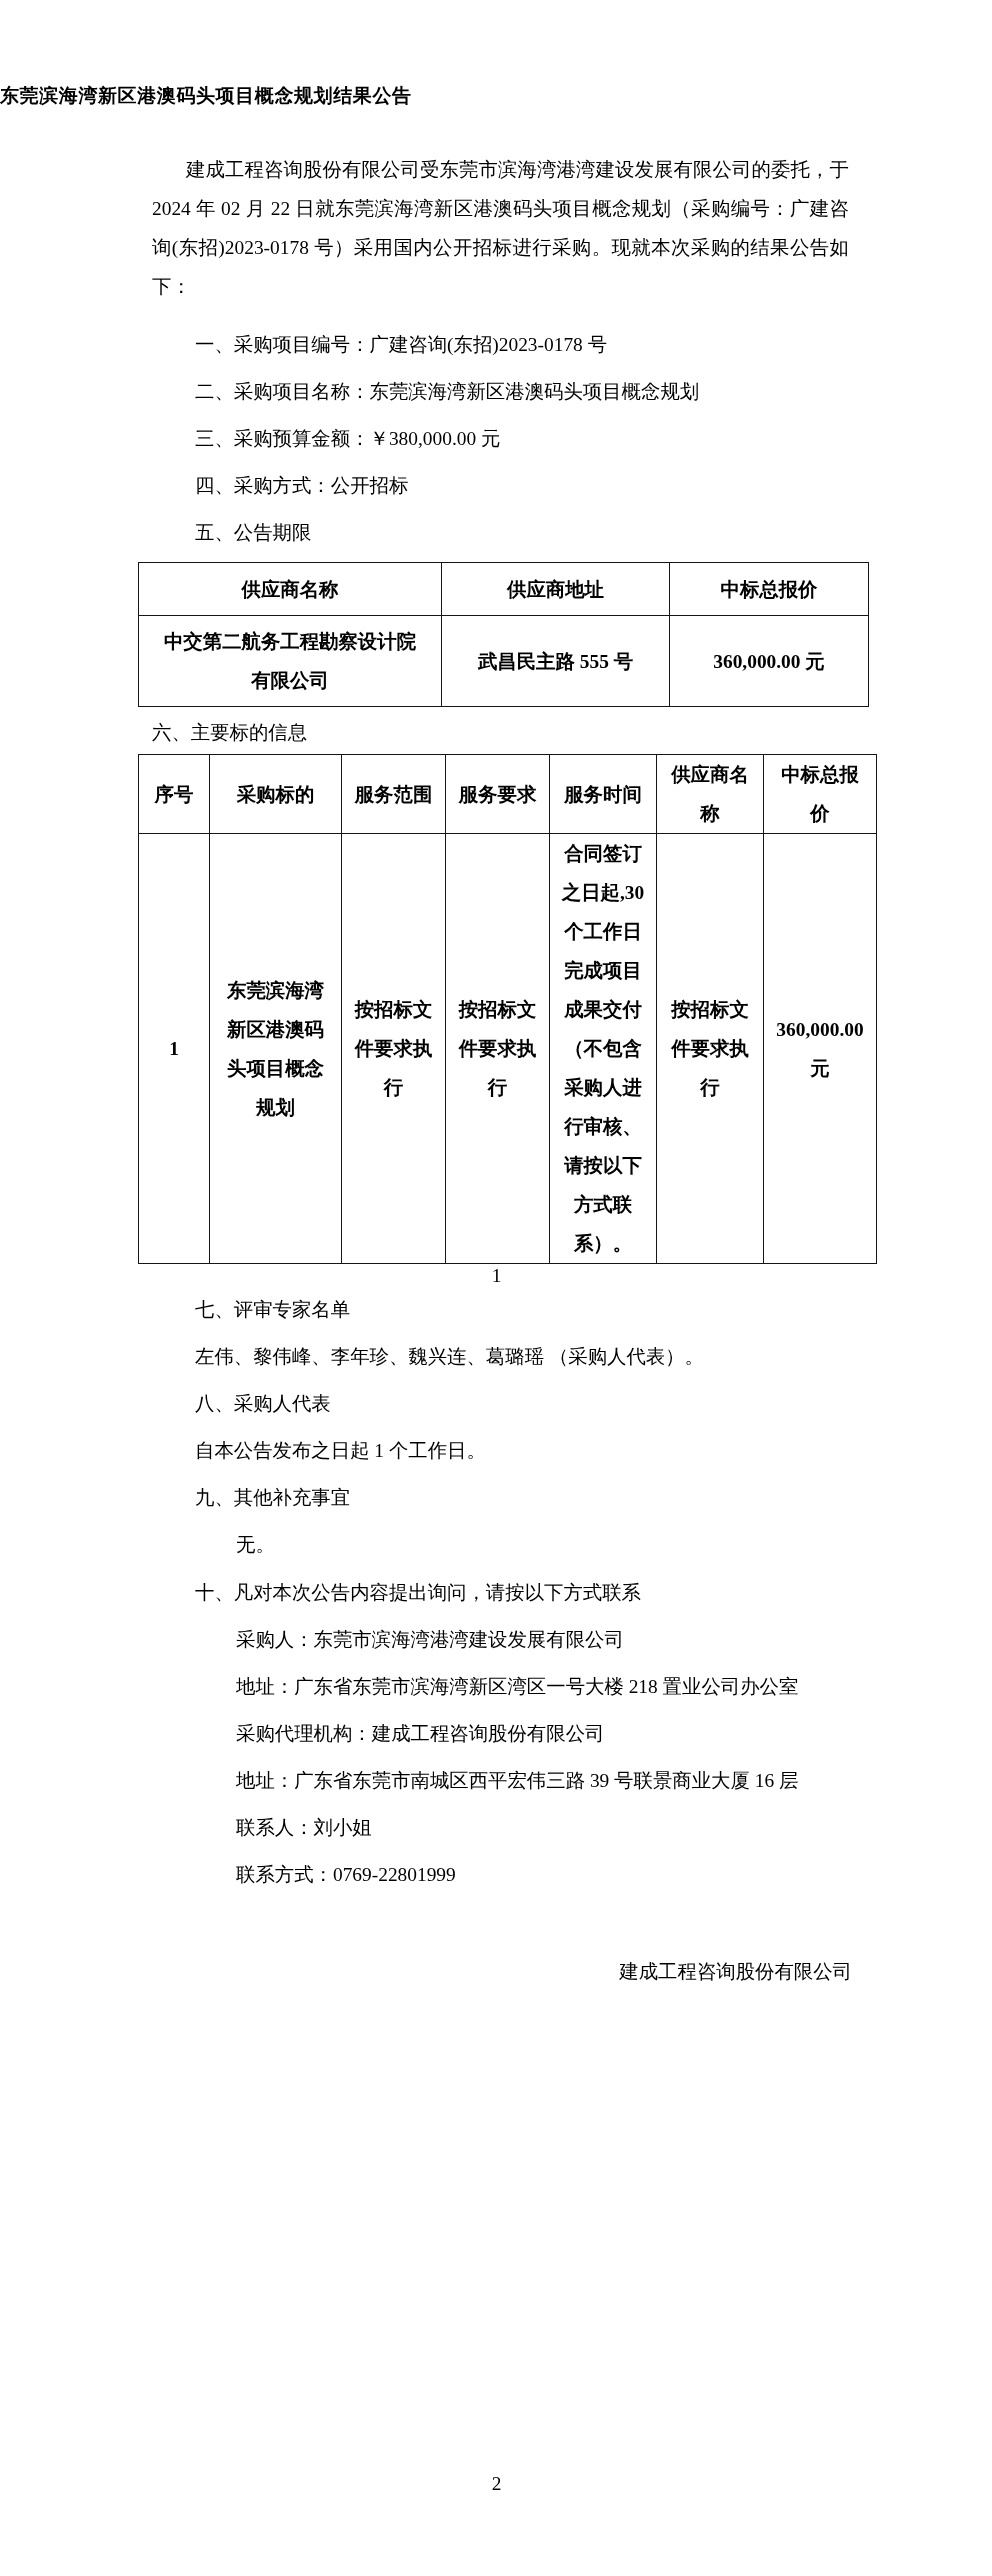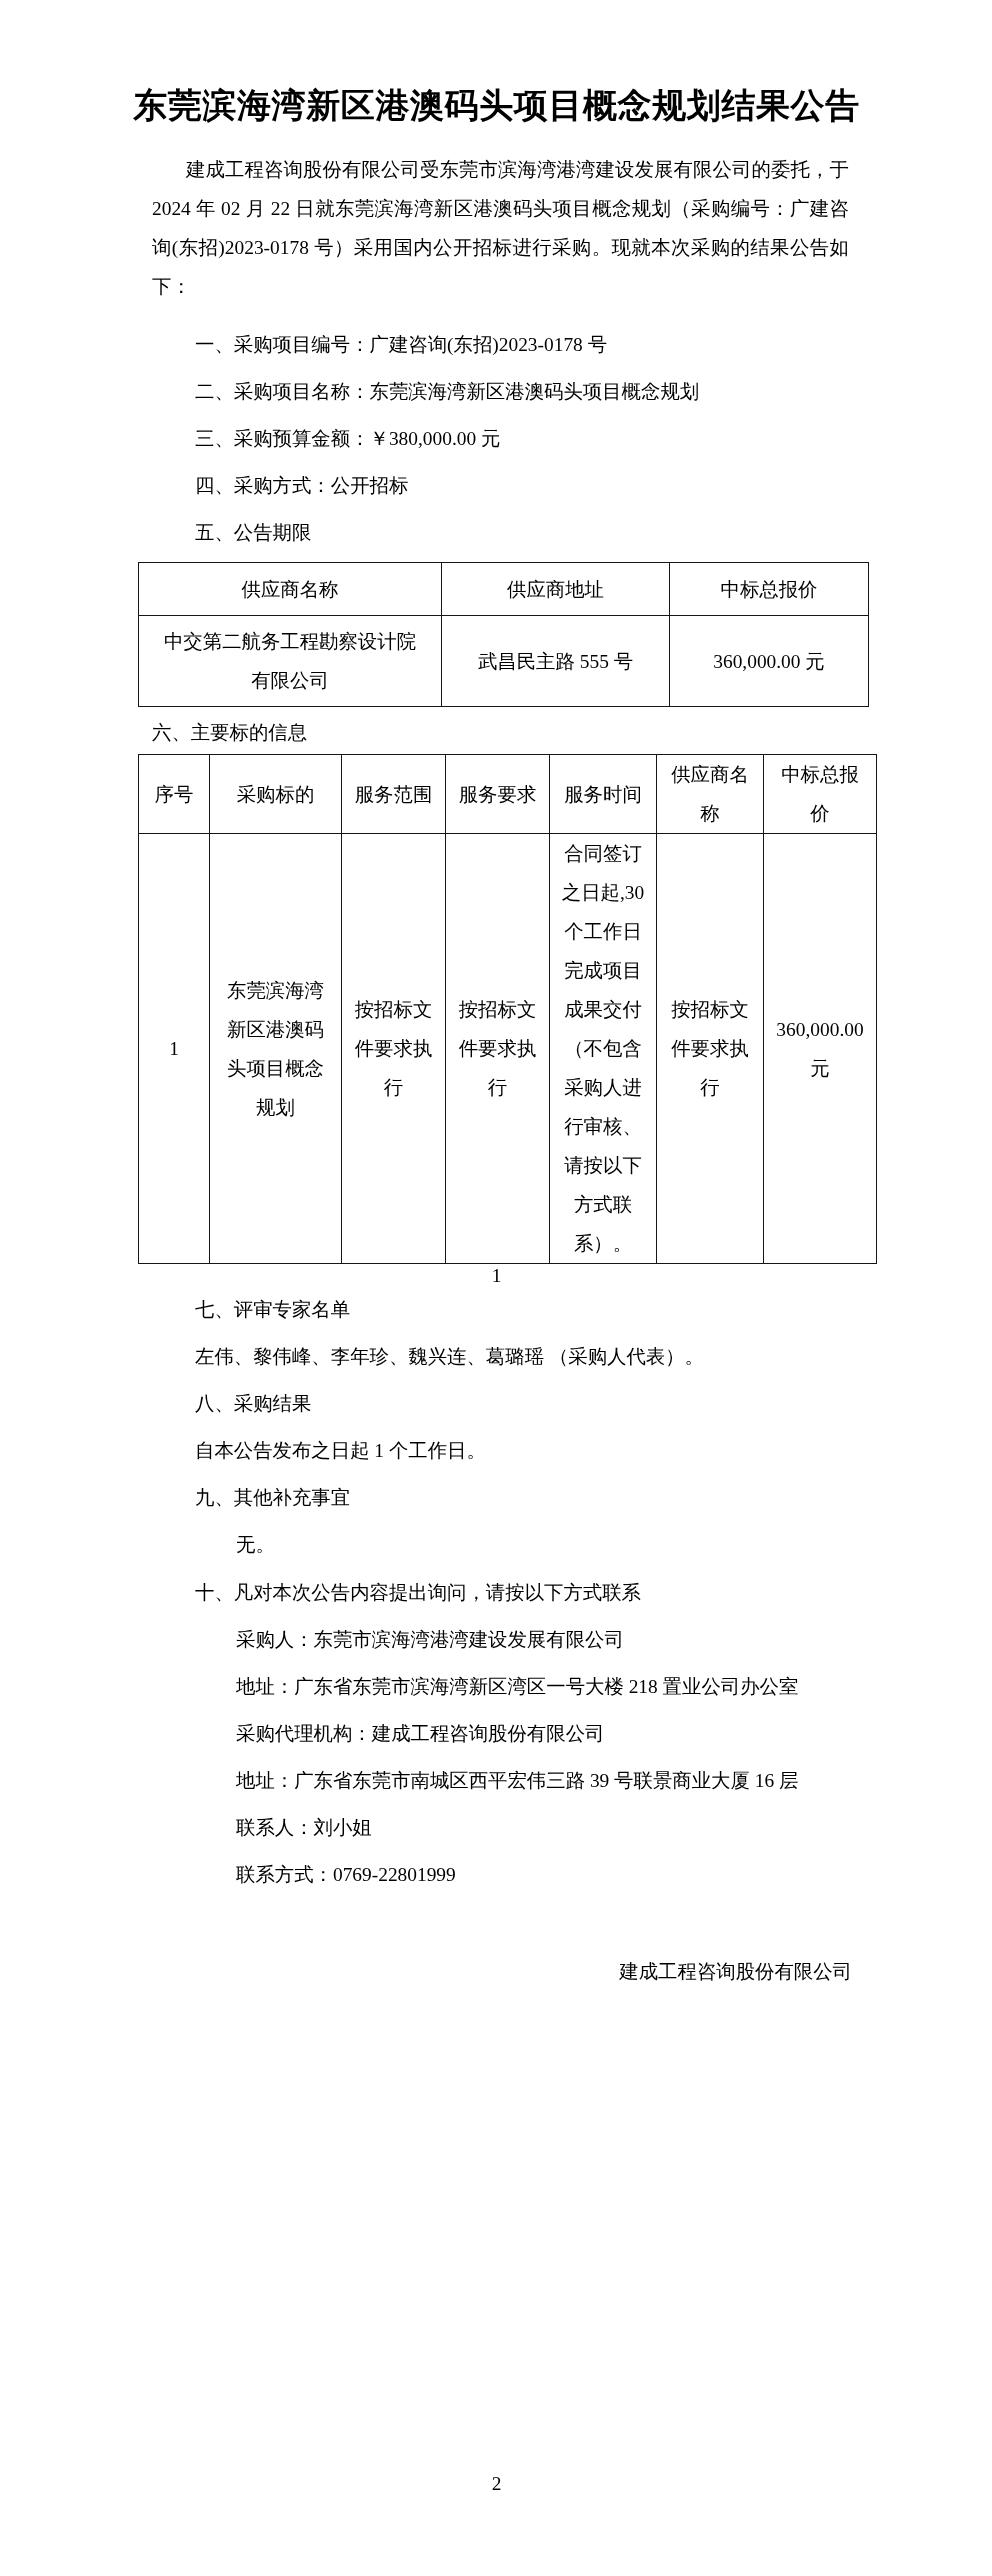--- a/index.html
+++ b/index.html
@@ -12,22 +12,21 @@
     color: #000000;
     font-family: "Liberation Serif", "DejaVu Serif", serif;
     font-size: 19.4px;
     overflow: hidden;
   }
   .doc-title {
     position: absolute;
     top: 83px;
     left: 0;
     width: 993px;
-    text-align: center;
-    font-size: 34px;
+    font-size: 19px;
     font-weight: bold;
     letter-spacing: 0.6px;
   }
   .intro {
     position: absolute;
     top: 150px;
     left: 152px;
     width: 697px;
     line-height: 39px;
     text-align: justify;
@@ -43,21 +42,21 @@
   .items .line { margin-bottom: 8.1px; }
 
   table {
     border-collapse: collapse;
     table-layout: fixed;
     background: #ffffff;
   }
   table, th, td { border: 1.3px solid #161616; }
   table { border-width: 1.9px; }
   th, td {
-    font-weight: normal;
+    font-weight: bold;
     text-align: center;
     vertical-align: middle;
     line-height: 39px;
     padding: 0 8.8px;
     overflow: hidden;
   }
   thead th { border-bottom-width: 1.9px; }
 
   .supplier-table {
     position: absolute;
@@ -190,21 +189,21 @@
         <td>360,000.00 元</td>
       </tr>
     </tbody>
   </table>
 
   <div class="page-num page-num-1">1</div>
 
   <div class="tail-block">
     <div class="line">七、评审专家名单</div>
     <div class="line">左伟、黎伟峰、李年珍、魏兴连、葛璐瑶 （采购人代表）。</div>
-    <div class="line">八、采购结果</div>
+    <div class="line">八、采购人代表</div>
     <div class="line">自本公告发布之日起 1 个工作日。</div>
     <div class="line">九、其他补充事宜</div>
     <div class="line indent">无。</div>
     <div class="line">十、凡对本次公告内容提出询问，请按以下方式联系</div>
     <div class="line indent">采购人：东莞市滨海湾港湾建设发展有限公司</div>
     <div class="line indent">地址：广东省东莞市滨海湾新区湾区一号大楼 218 置业公司办公室</div>
     <div class="line indent">采购代理机构：建成工程咨询股份有限公司</div>
     <div class="line indent">地址：广东省东莞市南城区西平宏伟三路 39 号联景商业大厦 16 层</div>
     <div class="line indent">联系人：刘小姐</div>
     <div class="line indent">联系方式：0769-22801999</div>

